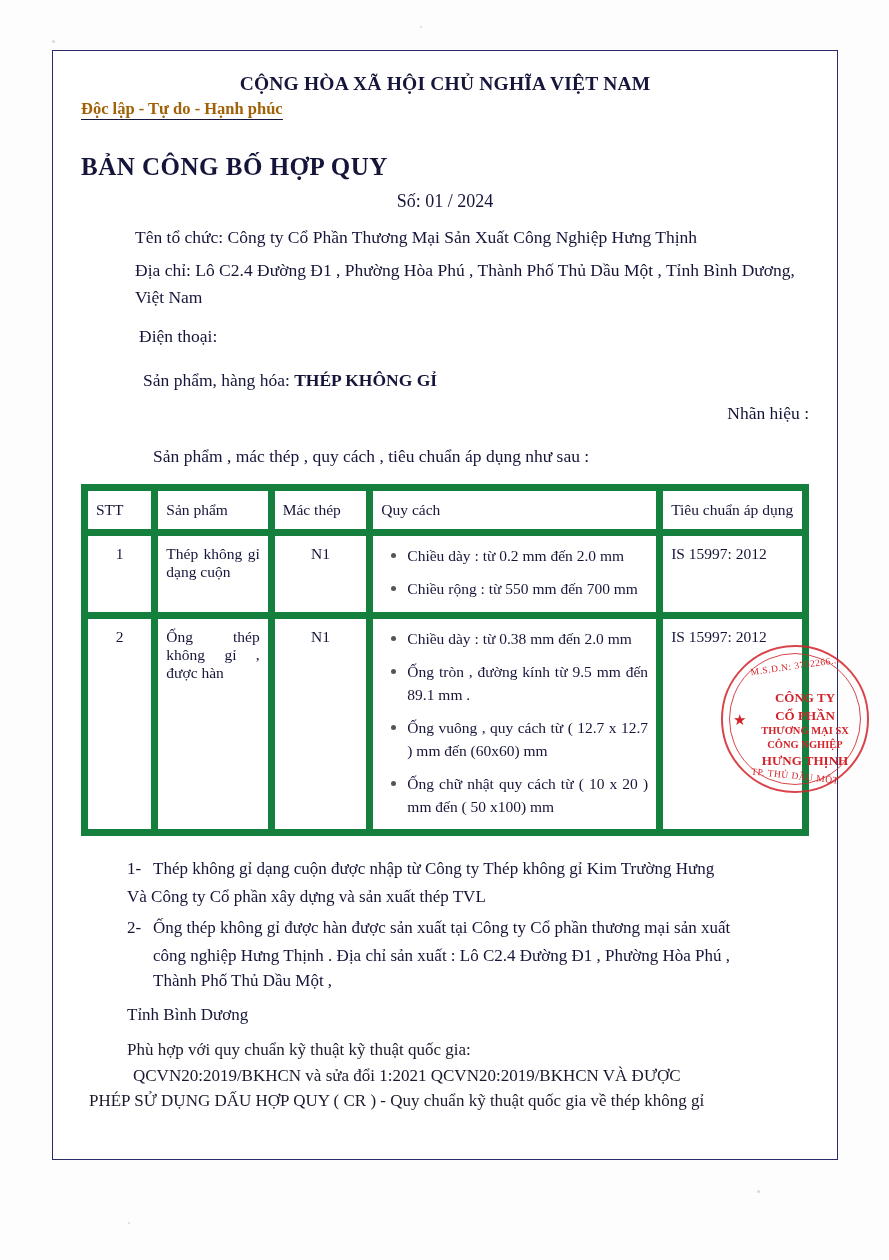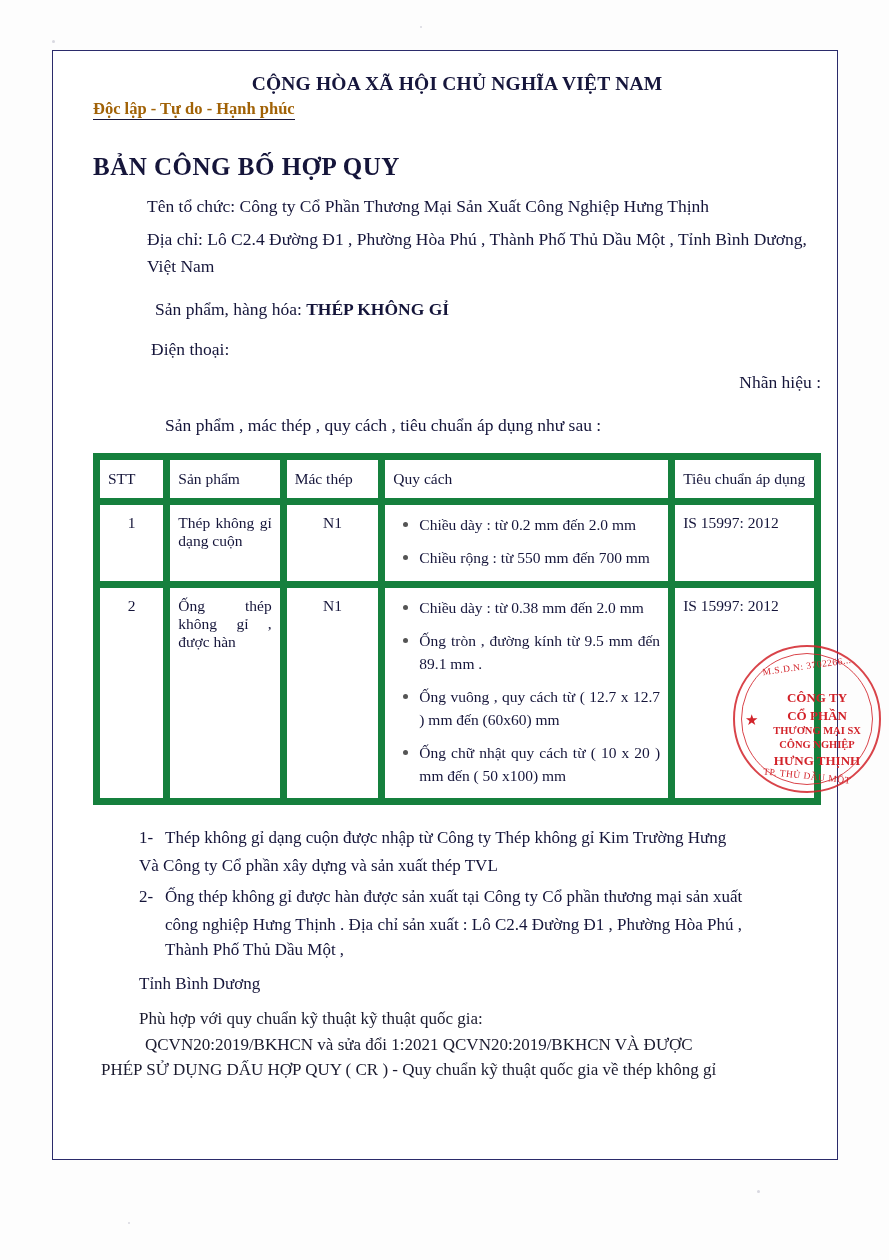--- a/index.html
+++ b/index.html
@@ -27,21 +27,21 @@
     left: 52px;
     top: 50px;
     width: 786px;
     height: 1110px;
     border: 1.5px solid #2b2b6b;
     box-sizing: border-box;
     background: #fff;
   }
   .inner {
     position: absolute;
-    left: 12px; top: 0;
+    left: 0; top: 0;
     width: 100%;
     height: 100%;
     padding: 14px 28px 0 28px;
     box-sizing: border-box;
   }
   .natl-header {
     text-align: center;
     font-weight: bold;
     font-size: 19.5px;
     letter-spacing: 0.2px;
@@ -234,34 +234,35 @@
   <div class="speck" style="left:757px; top:1190px; width:3px; height:3px;"></div>
   <div class="speck" style="left:128px; top:1222px; width:2px; height:2px;"></div>
 
   <div class="doc-frame">
     <div class="inner">
 
       <div class="natl-header">CỘNG HÒA XÃ HỘI CHỦ NGHĨA VIỆT NAM</div>
       <div class="natl-sub"><span class="u">Độc lập - Tự do - Hạnh phúc</span></div>
 
       <div class="title">BẢN CÔNG BỐ HỢP QUY</div>
+      <div class="subtitle">Số: 01 / 2024</div>
 
       <div class="para p-org">
         <span>Tên tổ chức: </span><span>Công ty Cổ Phần Thương Mại Sản Xuất Công Nghiệp Hưng Thịnh</span>
       </div>
 
       <div class="para p-addr">
         <span>Địa chỉ: </span><span>Lô C2.4 Đường Đ1 , Phường Hòa Phú , Thành Phố Thủ Dầu Một , Tỉnh Bình Dương, Việt Nam</span>
       </div>
 
+      <div class="para p-phone">Điện thoại:</div>
+
       <div class="para p-product">
         <span>Sản phẩm, hàng hóa: </span><span class="bold">THÉP KHÔNG GỈ</span>
       </div>
-
-      <div class="para p-phone">Điện thoại:</div>
 
       <div class="para p-brand">Nhãn hiệu :</div>
 
       <div class="para p-lead">Sản phẩm , mác thép , quy cách , tiêu chuẩn áp dụng như sau :</div>
 
       <table class="spec">
         <thead>
           <tr>
             <th class="col-stt">STT</th>
             <th class="col-prod">Sản phẩm</th>

